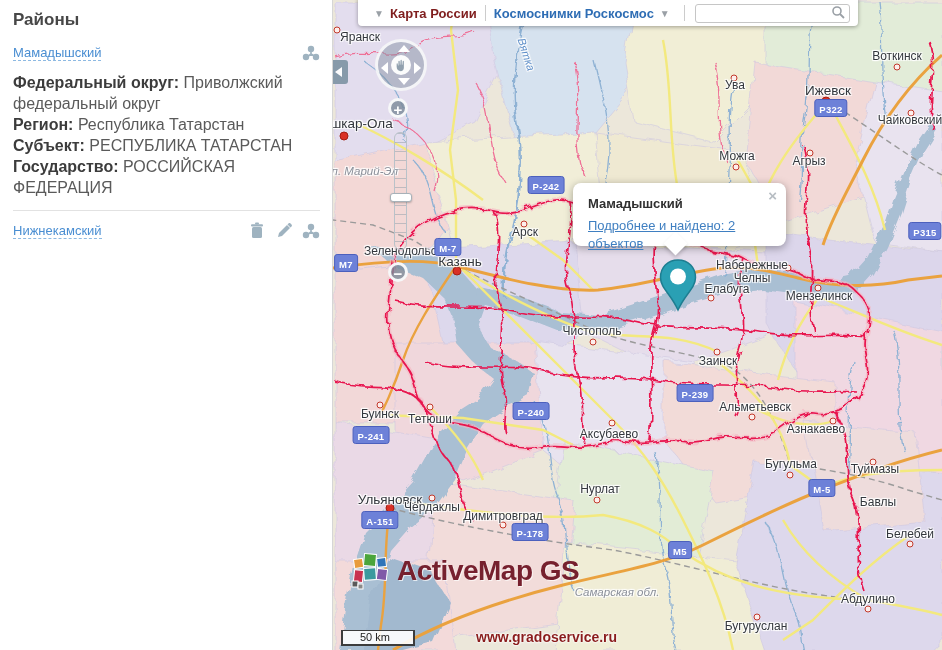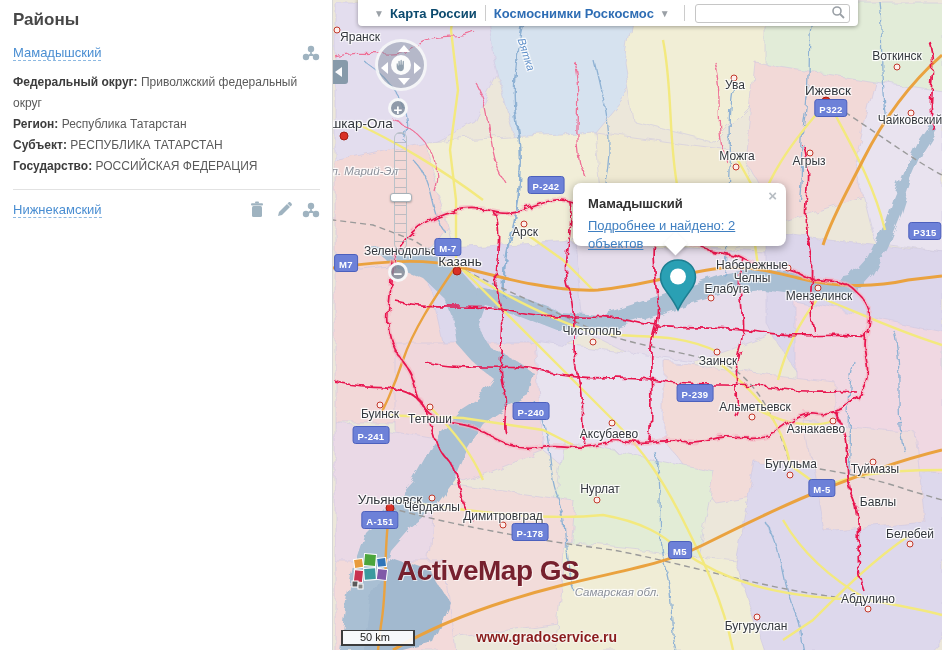--- a/index.html
+++ b/index.html
@@ -6,41 +6,41 @@
   html,body { width:942px; height:650px; overflow:hidden; font-family:"Liberation Sans",sans-serif; background:#fff; }
   #app { position:relative; width:928px; height:650px; }
 
   
   #sidebar { position:absolute; left:0; top:0; width:333px; height:650px; background:#fff; border-right:1px solid #d6d6d6; padding:6px 12px 0 13px; z-index:30; }
   .sb-title { font-size:17px; font-weight:bold; color:#474747; margin:4px 0 14px 0; }
   .sb-row { display:flex; align-items:center; justify-content:space-between; margin:6px 0; }
   .sb-link { font-size:13px; color:#4a8ed2; text-decoration:none; border-bottom:1px dashed #8db9e2; cursor:pointer; }
   .sb-icons { display:flex; gap:9px; align-items:center; }
   .sb-icons svg { display:block; cursor:pointer; }
-  .sb-details { margin:10px 0 4px 0; font-size:12px; color:#5a5a5a; line-height:21px; }
+  .sb-details { margin:10px 0 4px 0; font-size:16px; color:#5a5a5a; line-height:21px; }
   .sb-details .lbl { font-weight:bold; color:#3c3c3c; }
   .sb-div { border:none; border-top:1px solid #e2e2e2; margin:12px 0 10px 0; }
 
   
   #map { position:absolute; left:333px; top:0; width:609px; height:650px; overflow:hidden; background:#ece7da; cursor:default; }
   #map svg.bg { position:absolute; left:0; top:0; }
 
   .map-label { position:absolute; transform:translate(-50%,0); font-size:12px; color:#33373d; white-space:pre-line; text-align:center; line-height:13px; z-index:5;
     text-shadow:-1px -1px 1px #fff,1px -1px 1px #fff,-1px 1px 1px #fff,1px 1px 1px #fff,0 0 2px #fff; }
   .map-label.big { font-size:13.5px; }
   .map-label.region { font-style:italic; color:#8a8f99; font-size:11.5px; }
   .map-label.river { font-style:italic; color:#5f8fc9; font-size:11px; }
   .dot { position:absolute; width:7px; height:7px; border-radius:50%; background:#fdeeec; border:1.6px solid #c2392b; transform:translate(-50%,-50%); z-index:4; }
   .dot.big { width:9px; height:9px; background:#d93025; border-color:#a31d12; }
   .badge { position:absolute; transform:translate(-50%,-50%); background:#6d81d8; border:1px solid #4c60bd; border-radius:3px; color:#fff; font-size:9.5px; font-weight:bold; padding:4px 4px 1px 4px; z-index:5; letter-spacing:.3px; }
 
   
   #layerbar { position:absolute; left:25px; top:-4px; width:500px; height:30px; background:#fff; border-radius:4px; box-shadow:0 1px 4px rgba(0,0,0,.35); display:flex; align-items:center; padding:4px 8px 0 10px; z-index:40; }
   .caret { color:#9aa0a6; font-size:10px; margin:0 6px; cursor:pointer; }
-  .layer-base { color:#0c4a6e; font-size:13px; font-weight:bold; cursor:pointer; }
+  .layer-base { color:#7f1d1d; font-size:13px; font-weight:bold; cursor:pointer; }
   .layer-active { color:#2e6db4; font-size:13px; font-weight:bold; cursor:pointer; }
   .vdiv { width:1px; height:16px; background:#ccc; margin:0 8px; }
   #searchwrap { position:relative; margin-left:2px; flex:1; }
   #searchwrap input { width:100%; height:19px; border:1px solid #c6c6c6; border-radius:3px; font-size:12px; padding:0 20px 0 5px; outline:none; background:#fff; }
   #searchwrap .mag { position:absolute; right:4px; top:2px; }
 
   
   #collapse { position:absolute; left:-2px; top:60px; width:17px; height:24px; background:#8095a5; border-radius:3px; display:flex; align-items:center; justify-content:center; cursor:pointer; z-index:20; opacity:.92; }
   #collapse .tri { width:0; height:0; border-top:5px solid transparent; border-bottom:5px solid transparent; border-right:7px solid #fff; margin-right:2px; }
 

